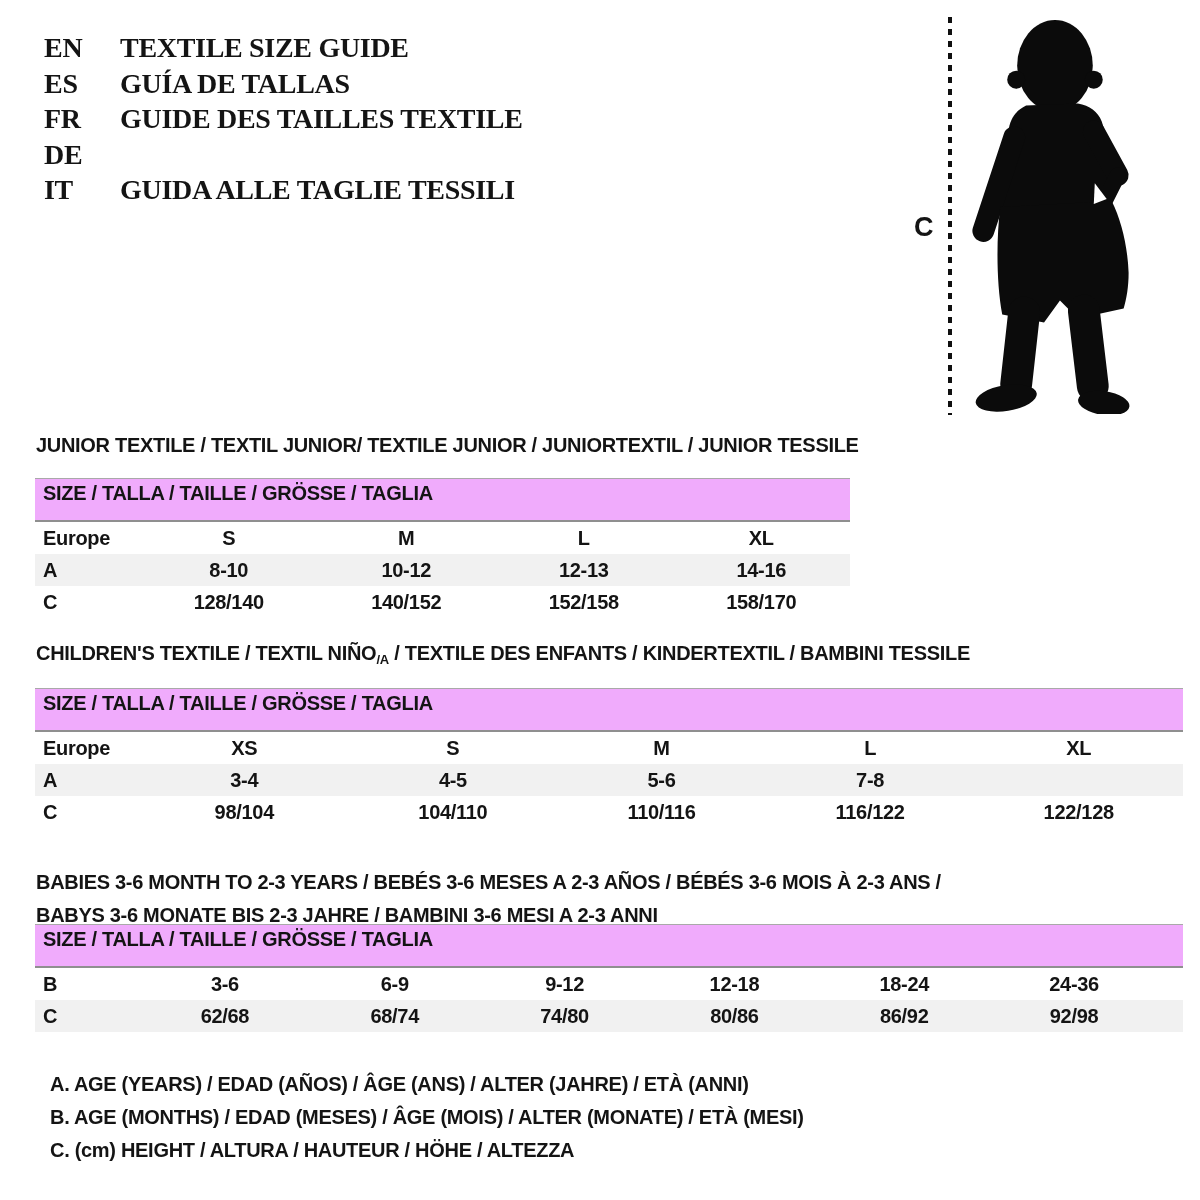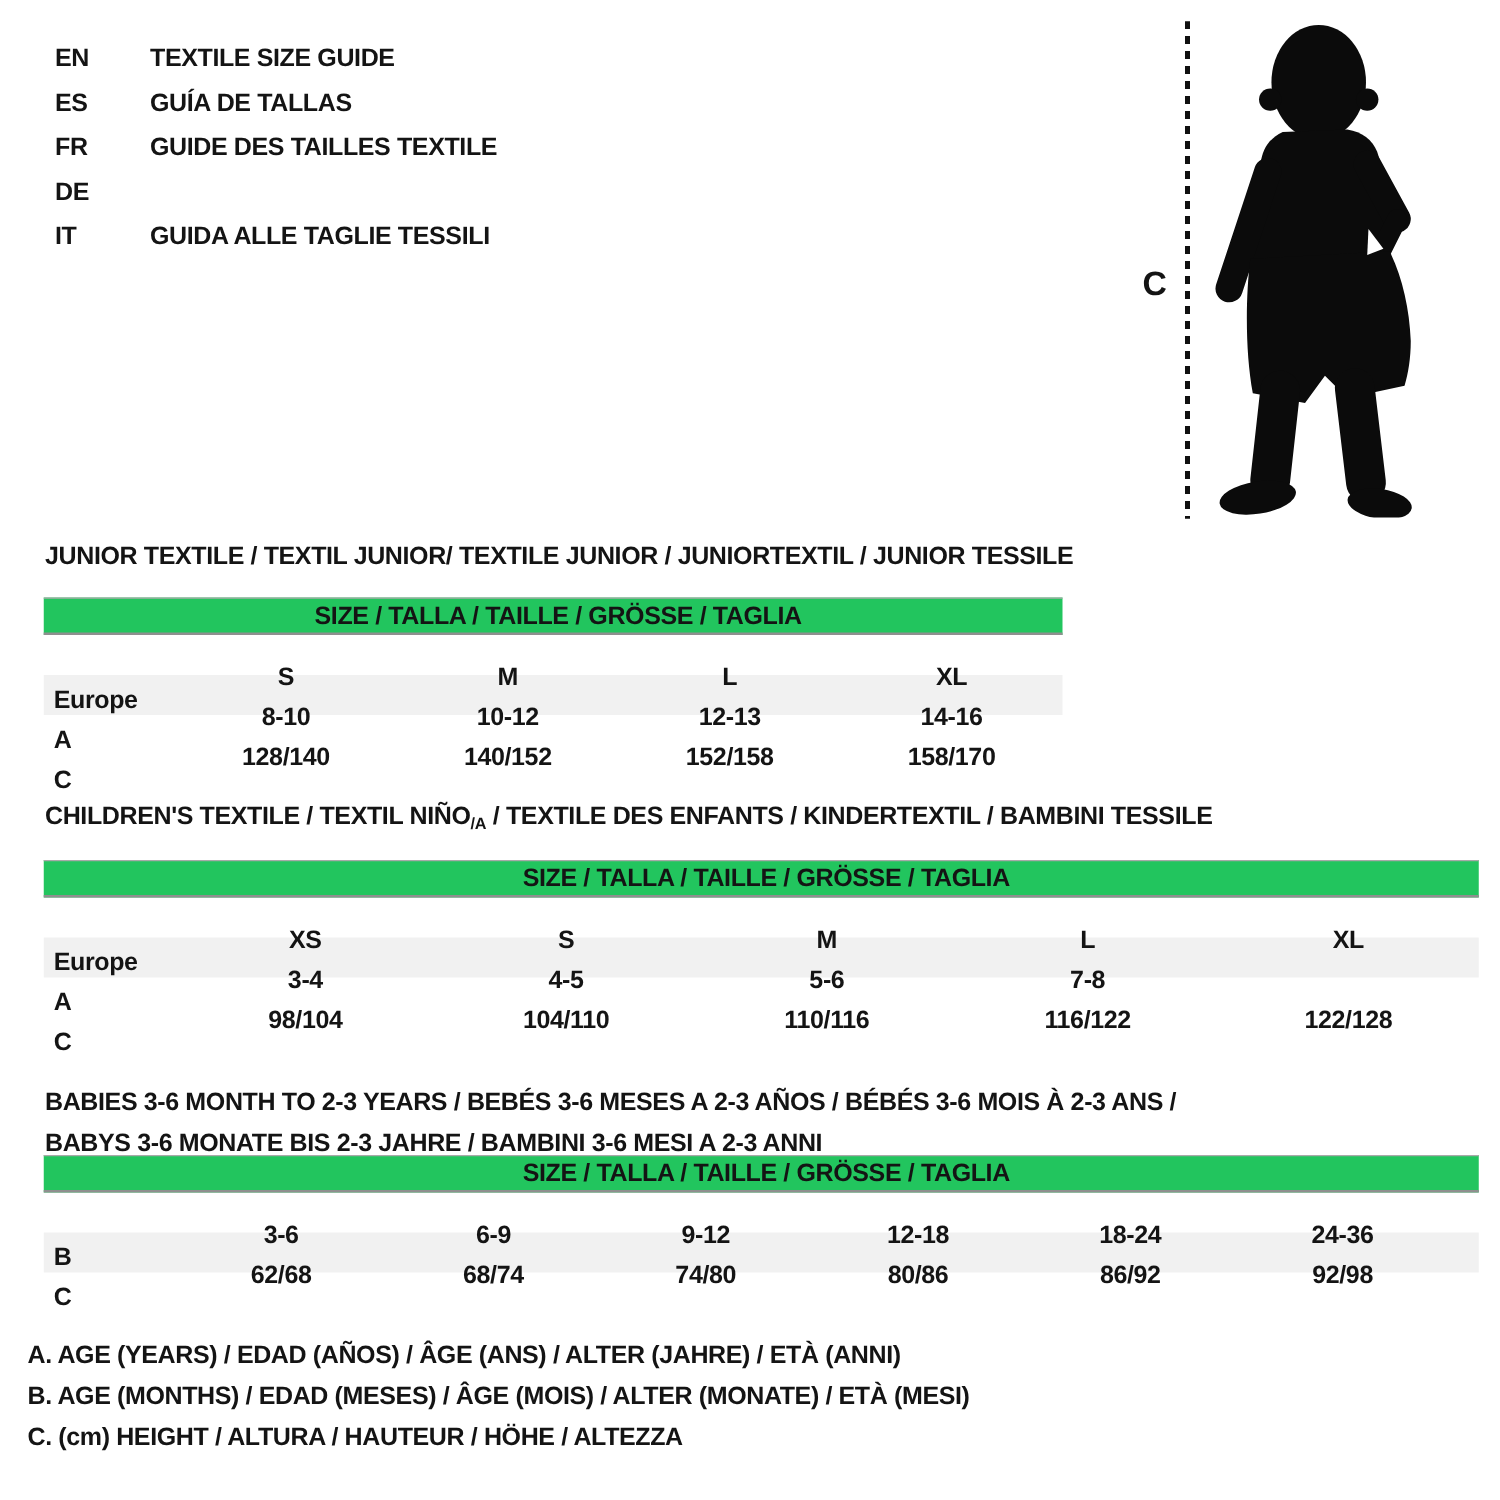--- a/index.html
+++ b/index.html
@@ -2,49 +2,49 @@
 <html><head>
 <meta charset="utf-8">
 <style>
   html,body{margin:0;padding:0;background:#ffffff;}
   .page{
     position:relative;width:1200px;height:1200px;background:#ffffff;overflow:hidden;
     font-family:"Liberation Sans",sans-serif;font-weight:700;color:#141414;
     letter-spacing:-0.3px;
   }
   
-  .langs{position:absolute;left:44px;top:30px;font-size:20px;line-height:35.5px;}
+  .langs{position:absolute;left:44px;top:30px;font-size:28px;line-height:35.5px;font-family:Liberation Serif, serif;}
   .lang-row{display:flex;}
   .lang-code{width:76px;flex:0 0 76px;}
   
   .measure-line{
     position:absolute;left:948px;top:17px;width:4px;height:398px;
     background:repeating-linear-gradient(to bottom,#101010 0 6px,transparent 6px 12px);
   }
   .measure-label{position:absolute;left:914px;top:212px;font-size:27px;}
   .silhouette{position:absolute;left:966px;top:16px;width:170px;height:398px;}
   
   .sec-title{position:absolute;left:36px;font-size:20px;white-space:nowrap;}
   .sec-title .sub{font-size:13px;vertical-align:-4px;letter-spacing:-0.2px;}
   .two-line{line-height:33px;margin-top:20px;}
   
   .tbl{position:absolute;left:35px;}
   .tbl-head{
-    height:30px;line-height:28px;background:#22c55e;padding-left:8px;font-size:20px;
-    border-top:1px solid #a9a9a9;border-bottom:2px solid #8f8f8f;box-sizing:border-box;text-align:center;
+    height:44px;line-height:28px;background:#f0abfc;padding-left:8px;font-size:20px;
+    border-top:1px solid #a9a9a9;border-bottom:2px solid #8f8f8f;box-sizing:border-box;
   }
   .tbl-row{display:grid;height:32px;line-height:32px;font-size:20px;align-items:center;}
   .cols4{grid-template-columns:105px repeat(4,1fr);}
   .cols5{grid-template-columns:105px repeat(5,1fr);}
   .cols6{grid-template-columns:105px repeat(6,1fr);padding-right:24px;}
   .cell{text-align:center;}
-  .cell.label{text-align:left;padding-left:8px;margin-top:36px;}
+  .cell.label{text-align:left;padding-left:8px;}
   .striped{background:#f1f1f1;}
   
-  .legend{position:absolute;left:22px;top:1068px;font-size:20px;line-height:33px;}
+  .legend{position:absolute;left:50px;top:1068px;font-size:20px;line-height:33px;}
 </style>
 </head>
 <body>
 
 <div class="page">
 
   <div class="langs">
     <div class="lang-row">
       <span class="lang-code">EN</span>
       <span class="lang-label">TEXTILE SIZE GUIDE</span>

